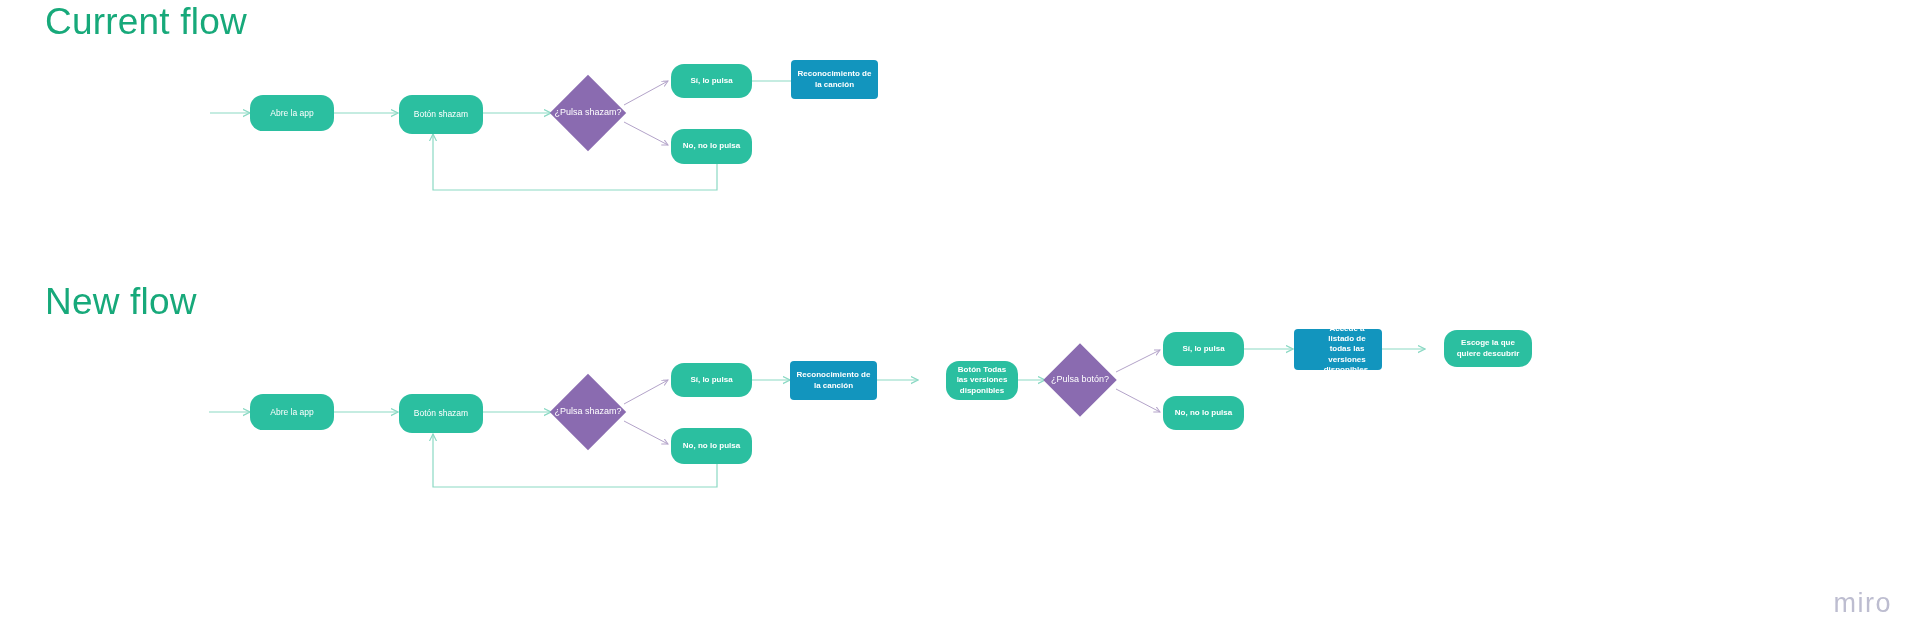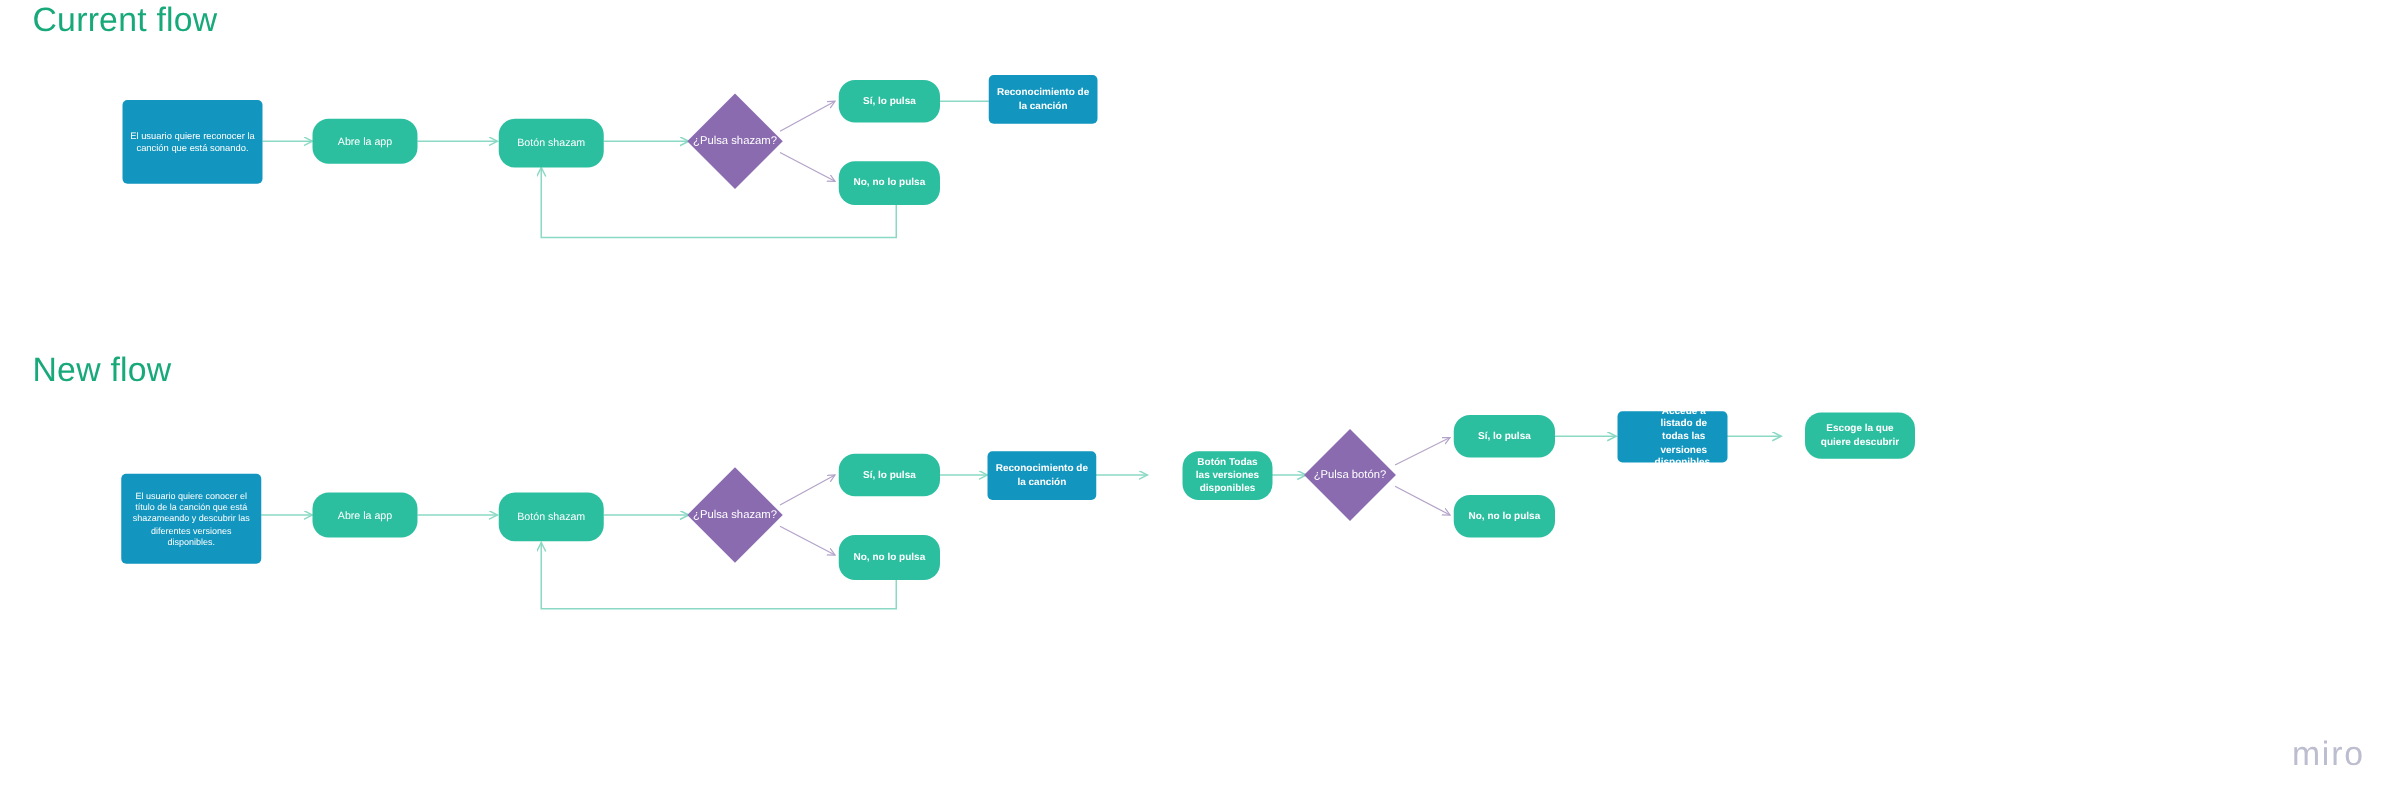--- a/index.html
+++ b/index.html
@@ -12,24 +12,25 @@
   }
   #canvas {
     position: relative;
     width: 1920px;
     height: 641px;
     background: #ffffff;
   }
   .section-title {
     position: absolute;
     color: #17A97A;
-    font-size: 27px;
+    font-size: 37px;
     font-weight: 400;
     letter-spacing: 0.2px;
     white-space: nowrap;
+    margin-left: 19px;
   }
   #title-current { left: 26px; top: 1px; }
   #title-new     { left: 26px; top: 281px; }
 
   .node {
     position: absolute;
     display: flex;
     align-items: center;
     justify-content: center;
     text-align: center;
@@ -150,37 +151,35 @@
     </g>
     <g>
       <polyline points="717,464 717,487 433,487 433,434" fill="none" stroke="#8BD9C4" stroke-width="1.2" marker-end="url(#arrG)"></polyline>
     </g>
   </svg>
 
   <div class="section-title" id="title-current">Current flow</div>
 
   <div class="section-title" id="title-new">New flow</div>
 
-  <div class="node node-blue soft" style="left:98px; top:80px; width:112px; height:67px; font-size:7.5px;">El usuario quiere reconocer la canción que está sonando.</div>
 
   <div class="node node-green soft" style="left:250px; top:95px; width:84px; height:36px; font-size:8.5px;">Abre la app</div>
 
   <div class="node node-green soft" style="left:399px; top:95px; width:84px; height:39px; font-size:8.5px;">Botón shazam</div>
 
   <div class="diamond" style="left:561px; top:86px; width:54px; height:54px;">
     <span>¿Pulsa shazam?</span>
   </div>
 
   <div class="node node-green" style="left:671px; top:64px; width:81px; height:34px; font-size:8px;">Sí, lo pulsa</div>
 
   <div class="node node-green" style="left:671px; top:129px; width:81px; height:35px; font-size:8px;">No, no lo pulsa</div>
 
   <div class="node node-blue" style="left:791px; top:60px; width:87px; height:39px; font-size:8px;">Reconocimiento de la canción</div>
 
-  <div class="node node-blue soft" style="left:97px; top:379px; width:112px; height:72px; font-size:7.2px;">El usuario quiere conocer el título de la canción que está shazameando y  descubrir las diferentes versiones disponibles.</div>
 
   <div class="node node-green soft" style="left:250px; top:394px; width:84px; height:36px; font-size:8.5px;">Abre la app</div>
 
   <div class="node node-green soft" style="left:399px; top:394px; width:84px; height:39px; font-size:8.5px;">Botón shazam</div>
 
   <div class="diamond" style="left:561px; top:385px; width:54px; height:54px;">
     <span>¿Pulsa shazam?</span>
   </div>
 
   <div class="node node-green" style="left:671px; top:363px; width:81px; height:34px; font-size:8px;">Sí, lo pulsa</div>

